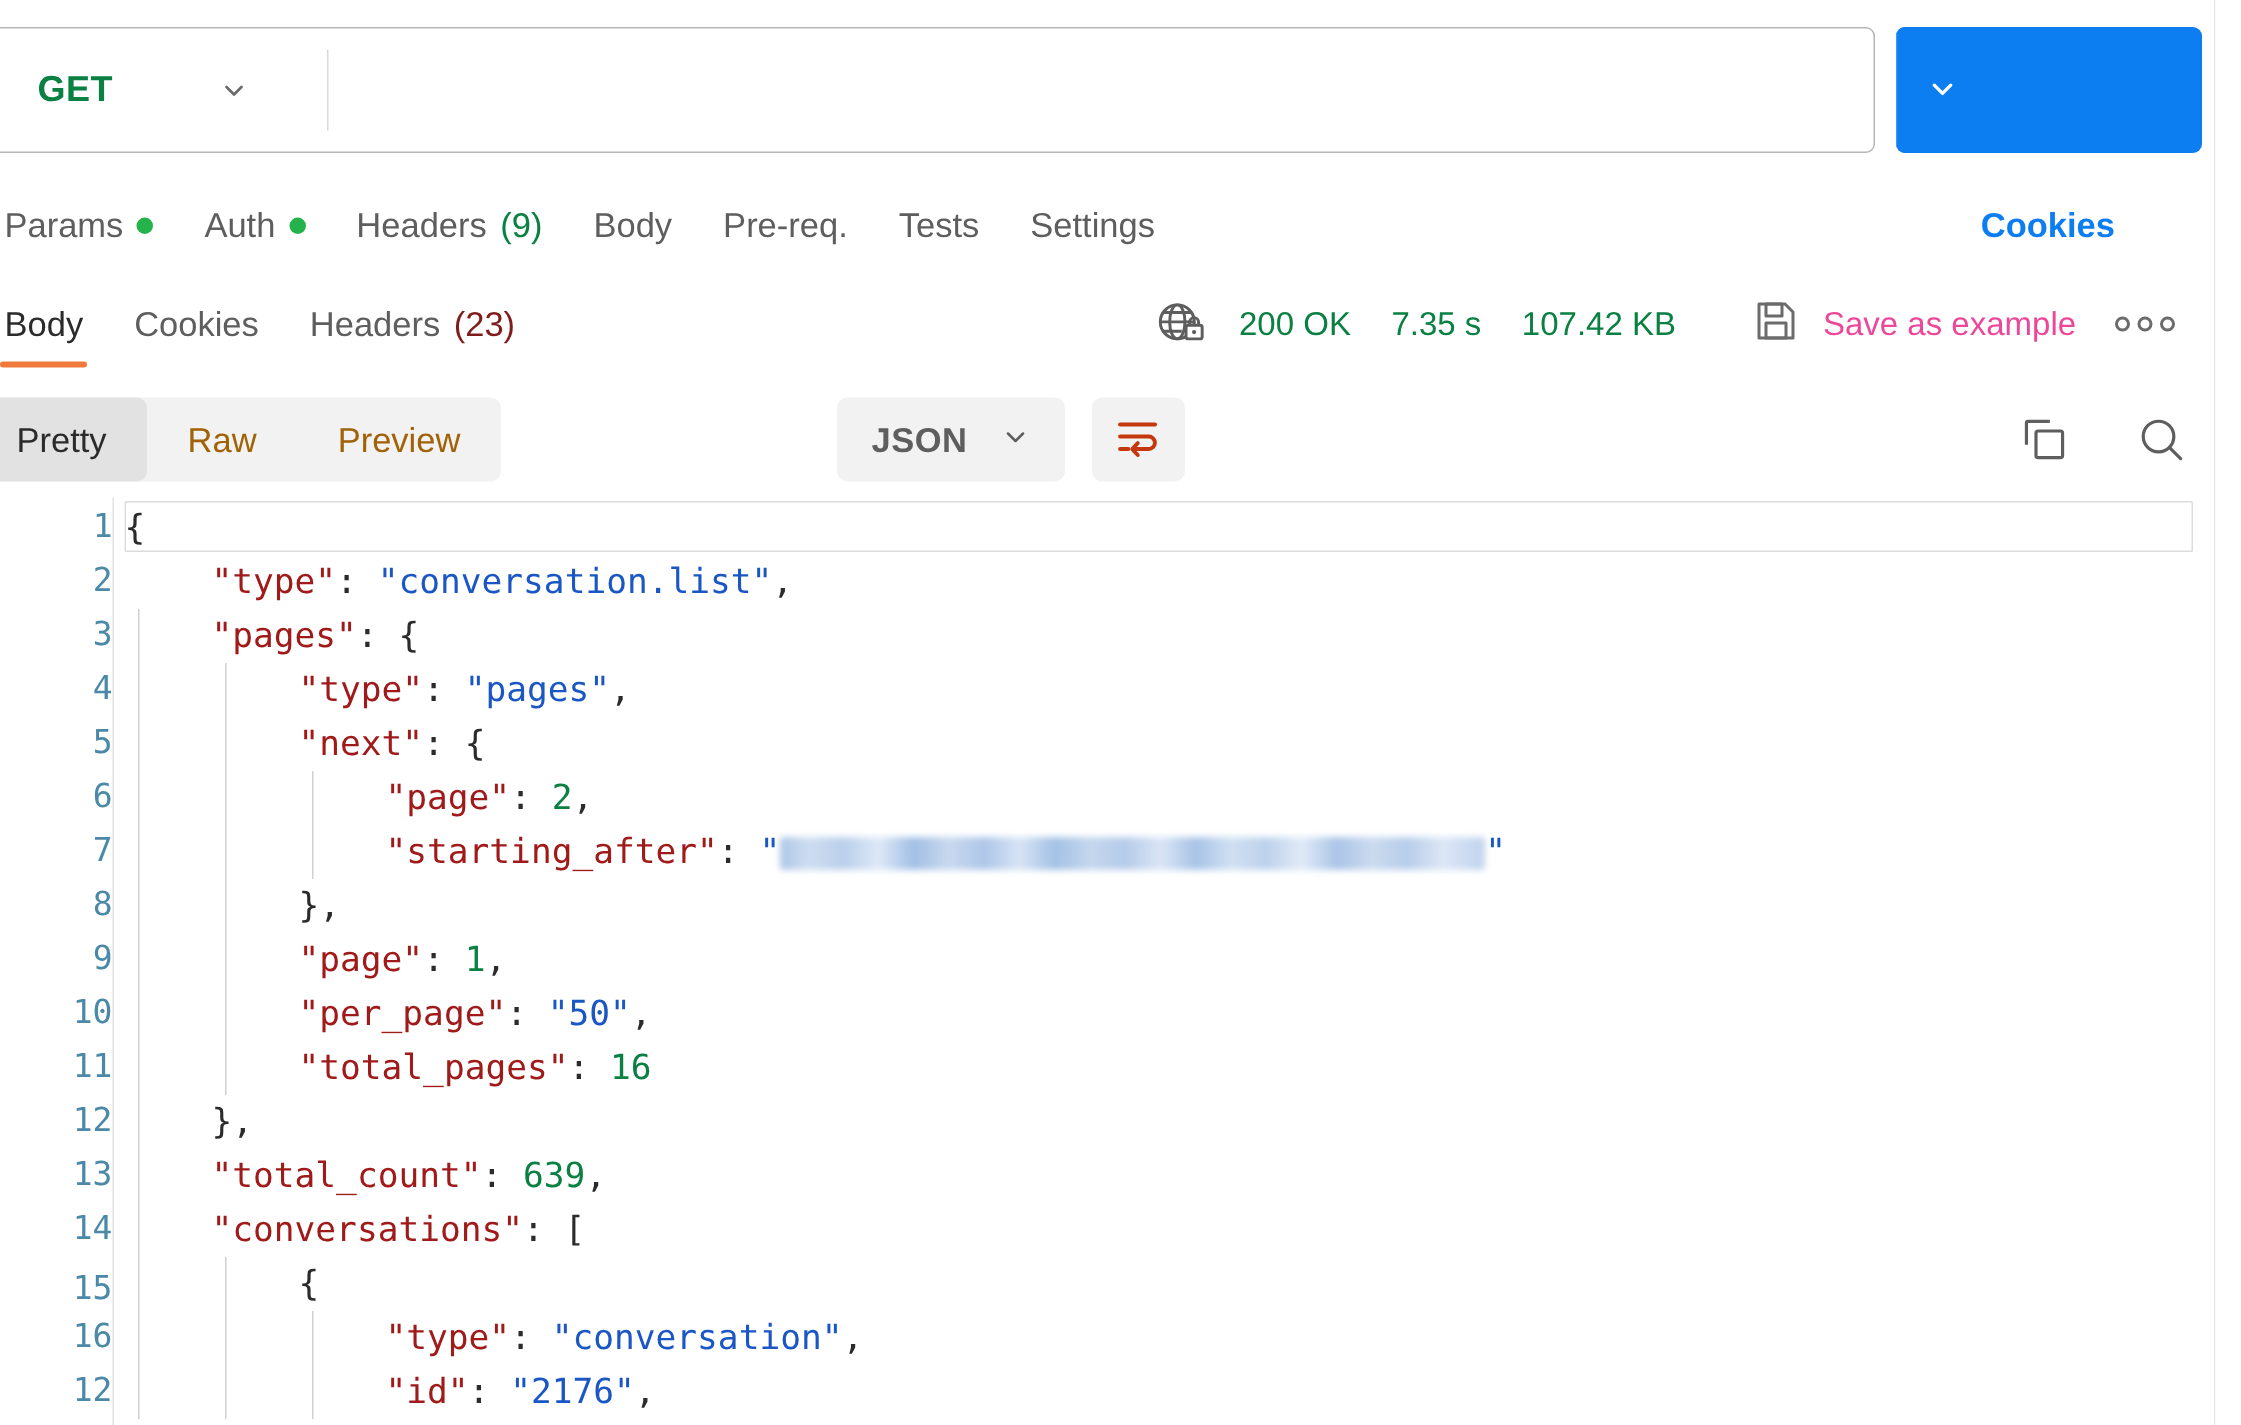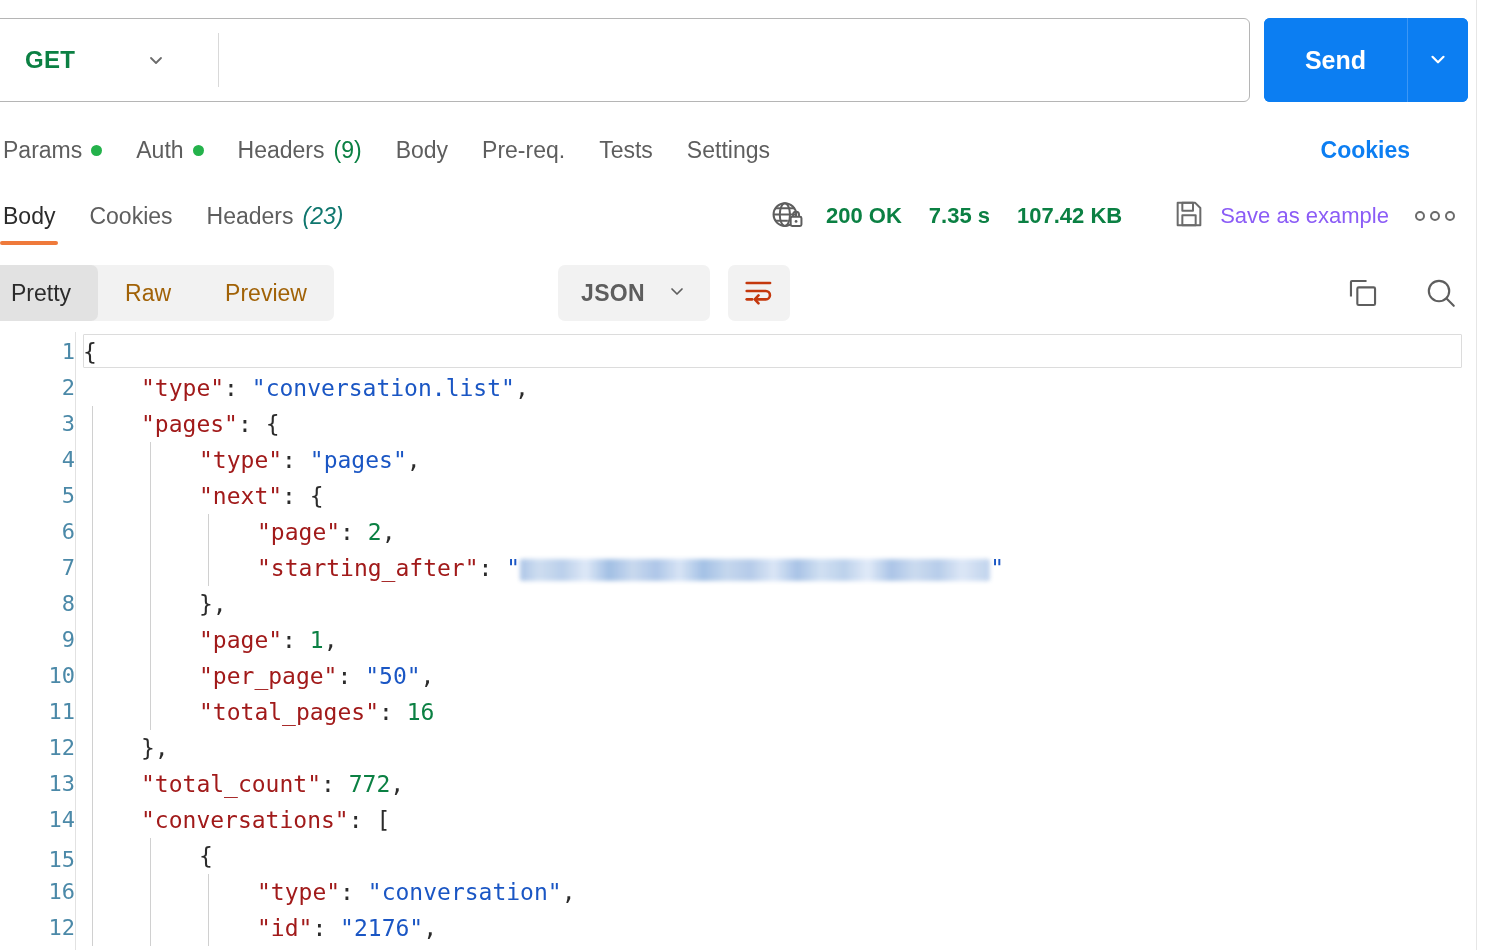--- a/index.html
+++ b/index.html
@@ -89,32 +89,32 @@
   .restab {
     font-size:23px; color:#5e5e5e; padding:0 17px; height:52px;
     display:flex; align-items:center; gap:9px; cursor:pointer; white-space:nowrap;
     position:relative;
   }
   .restab.active { color:#2b2b2b; }
   .restab.active::after {
     content:""; position:absolute; left:14px; right:14px; bottom:-3px;
     height:4px; background:#ef7a3b; border-radius:2px;
   }
-  .restab .count { color:#0f766e;font-style:italic; }
+  .restab .count { color:#7f1d1d; }
 
   .resp-meta {
     position:absolute; left:784px; top:0; height:52px;
     display:flex; align-items:center; gap:0;
   }
   .meta-ico { width:34px; height:34px; margin-right:22px; color:#5e5e5e; }
-  .meta-val { font-size:22px; color:#0b8043; margin-right:27px; white-space:nowrap;font-weight:bold; }
+  .meta-val { font-size:22px; color:#0b8043; margin-right:27px; white-space:nowrap; }
   .save-ex {
     display:flex; align-items:center; gap:15px; margin-left:24px; cursor:pointer;
   }
-  .save-ex .lbl { font-size:22px; color:#8b5cf6; white-space:nowrap; }
+  .save-ex .lbl { font-size:22px; color:#ec4899; white-space:nowrap; }
   .dots3 { margin-left:26px; display:flex; gap:5px; cursor:pointer; }
   .dots3 i {
     width:10px; height:10px; border-radius:50%;
     border:2.5px solid #6b6b6b; display:block;
   }
 
   
   .fmt-row { position:absolute; left:0; top:265px; width:1494px; height:60px; }
   .seg {
     position:absolute; left:-16px; top:0; height:56px;
@@ -211,21 +211,20 @@
           <svg viewBox="0 0 20 20" width="20" height="20" fill="none" stroke="currentColor" stroke-width="1.8" stroke-linecap="round" stroke-linejoin="round">
               <path d="M5 8l5 5 5-5"></path>
             </svg>
         </span>
       </div>
       <div class="vdiv"></div>
     </div>
   </div>
 
   <div class="send-wrap">
-    <button class="send-main">Send</button>
     <div class="send-sep"></div>
     <button class="send-chev">
       <span>
         <svg viewBox="0 0 20 20" width="22" height="22" fill="none" stroke="currentColor" stroke-width="2" stroke-linecap="round" stroke-linejoin="round">
             <path d="M5 8l5 5 5-5"></path>
           </svg>
       </span>
     </button>
   </div>
 
@@ -374,21 +373,21 @@
         <div class="cl" style="top: 74px;"><span style="display: inline-block; width: 58px;"></span><span class="k">"pages"</span><span class="p">: {</span></div>
         <div class="cl" style="top: 110px;"><span style="display: inline-block; width: 116px;"></span><span class="k">"type"</span><span class="p">: </span><span class="s">"pages"</span><span class="p">,</span></div>
         <div class="cl" style="top: 146px;"><span style="display: inline-block; width: 116px;"></span><span class="k">"next"</span><span class="p">: {</span></div>
         <div class="cl" style="top: 182px;"><span style="display: inline-block; width: 174px;"></span><span class="k">"page"</span><span class="p">: </span><span class="n">2</span><span class="p">,</span></div>
         <div class="cl" style="top: 218px;"><span style="display: inline-block; width: 174px;"></span><span class="k">"starting_after"</span><span class="p">: </span><span class="s">"</span><span class="redacted" style="width: 470px;"></span><span class="s">"</span></div>
         <div class="cl" style="top: 254px;"><span style="display: inline-block; width: 116px;"></span><span class="p">},</span></div>
         <div class="cl" style="top: 290px;"><span style="display: inline-block; width: 116px;"></span><span class="k">"page"</span><span class="p">: </span><span class="n">1</span><span class="p">,</span></div>
         <div class="cl" style="top: 326px;"><span style="display: inline-block; width: 116px;"></span><span class="k">"per_page"</span><span class="p">: </span><span class="s">"50"</span><span class="p">,</span></div>
         <div class="cl" style="top: 362px;"><span style="display: inline-block; width: 116px;"></span><span class="k">"total_pages"</span><span class="p">: </span><span class="n">16</span></div>
         <div class="cl" style="top: 398px;"><span style="display: inline-block; width: 58px;"></span><span class="p">},</span></div>
-        <div class="cl" style="top: 434px;"><span style="display: inline-block; width: 58px;"></span><span class="k">"total_count"</span><span class="p">: </span><span class="n">772</span><span class="p">,</span></div>
+        <div class="cl" style="top: 434px;"><span style="display: inline-block; width: 58px;"></span><span class="k">"total_count"</span><span class="p">: </span><span class="n">639</span><span class="p">,</span></div>
         <div class="cl" style="top: 470px;"><span style="display: inline-block; width: 58px;"></span><span class="k">"conversations"</span><span class="p">: [</span></div>
         <div class="cl" style="top: 506px;"><span style="display: inline-block; width: 116px;"></span><span class="p">{</span></div>
         <div class="cl" style="top: 542px;"><span style="display: inline-block; width: 174px;"></span><span class="k">"type"</span><span class="p">: </span><span class="s">"conversation"</span><span class="p">,</span></div>
         <div class="cl" style="top: 578px;"><span style="display: inline-block; width: 174px;"></span><span class="k">"id"</span><span class="p">: </span><span class="s">"2176"</span><span class="p">,</span></div>
         <div class="indent-guide" style="left: 9px; top: 74px; height: 540px;"></div>
         <div class="indent-guide" style="left: 67px; top: 110px; height: 288px;"></div>
         <div class="indent-guide" style="left: 125px; top: 182px; height: 72px;"></div>
         <div class="indent-guide" style="left: 67px; top: 506px; height: 108px;"></div>
         <div class="indent-guide" style="left: 125px; top: 542px; height: 72px;"></div>
       </div>

